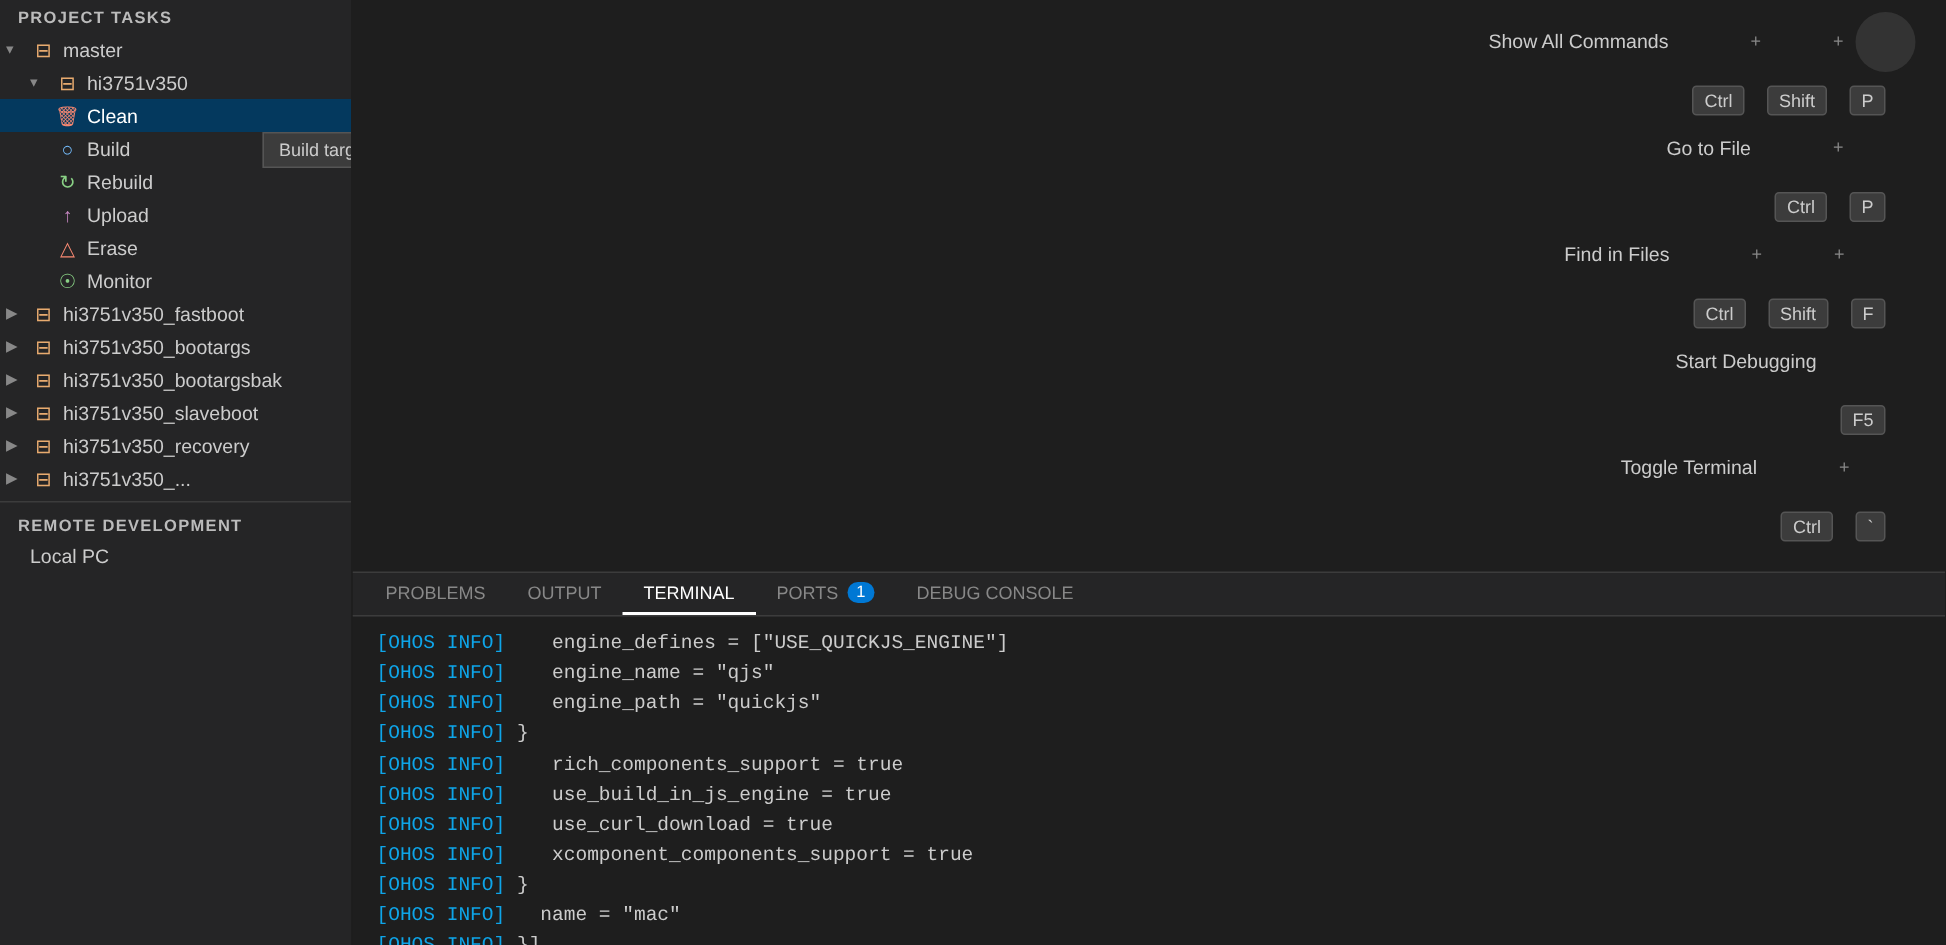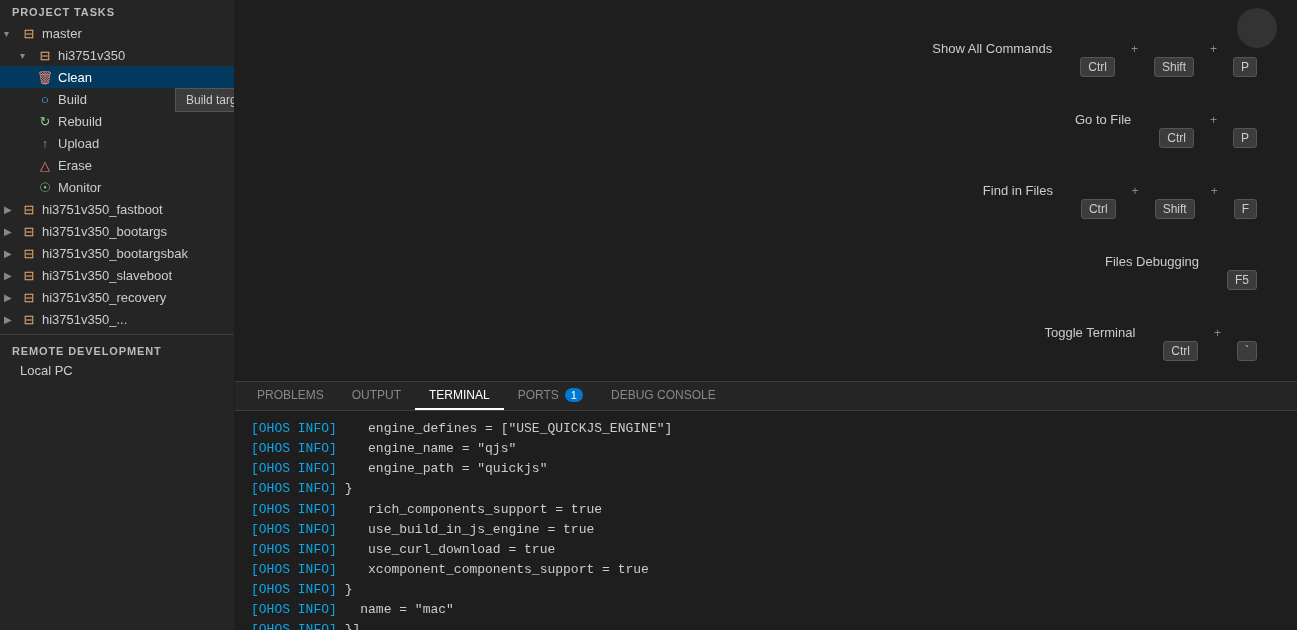--- a/index.html
+++ b/index.html
@@ -115,22 +115,21 @@
       display: flex;
       flex-direction: column;
       align-items: flex-end;
       padding: 20px 40px;
       gap: 14px;
       flex-shrink: 0;
     }
 
     .shortcut-row {
       display: flex;
-      align-items: center;
-      gap: 16px;
+      gap: 4px;
     }
 
     .shortcut-label {
       color: #cccccc;
       font-size: 13px;
       margin-right: 12px;
     }
 
     .kbd {
       background: #3c3c3c;
@@ -351,21 +350,21 @@
         </div>
         <div class="shortcut-row">
           <span class="shortcut-label">Find in Files</span>
           <span class="kbd">Ctrl</span>
           <span class="kbd-sep">+</span>
           <span class="kbd">Shift</span>
           <span class="kbd-sep">+</span>
           <span class="kbd">F</span>
         </div>
         <div class="shortcut-row">
-          <span class="shortcut-label">Files Debugging</span>
+          <span class="shortcut-label">Start Debugging</span>
           <span class="kbd">F5</span>
         </div>
         <div class="shortcut-row">
           <span class="shortcut-label">Toggle Terminal</span>
           <span class="kbd">Ctrl</span>
           <span class="kbd-sep">+</span>
           <span class="kbd">`</span>
         </div>
       </div>
     </div>

